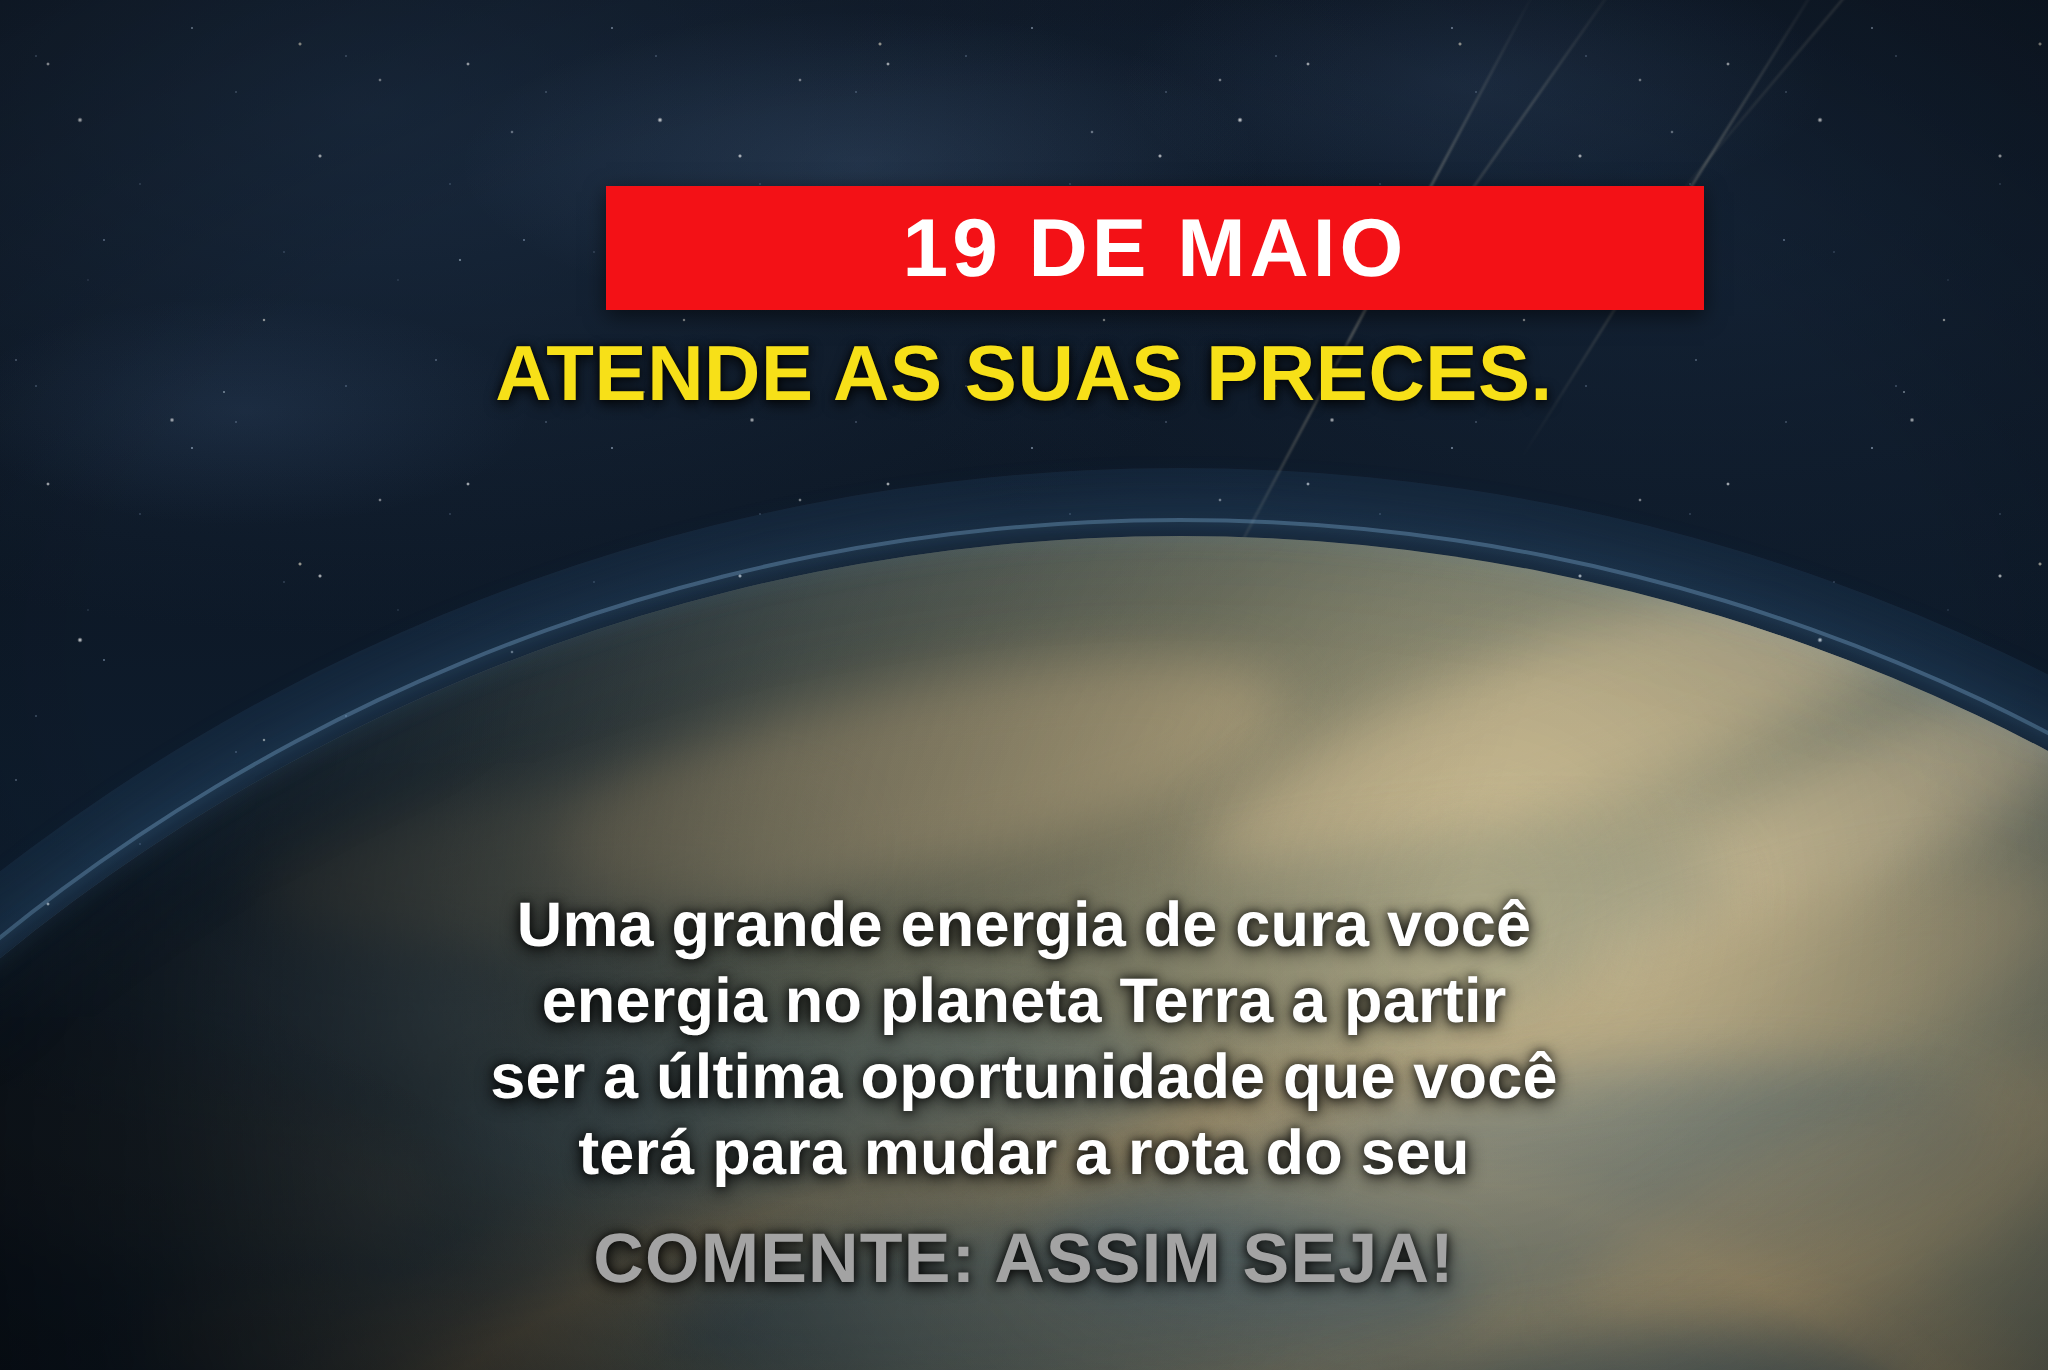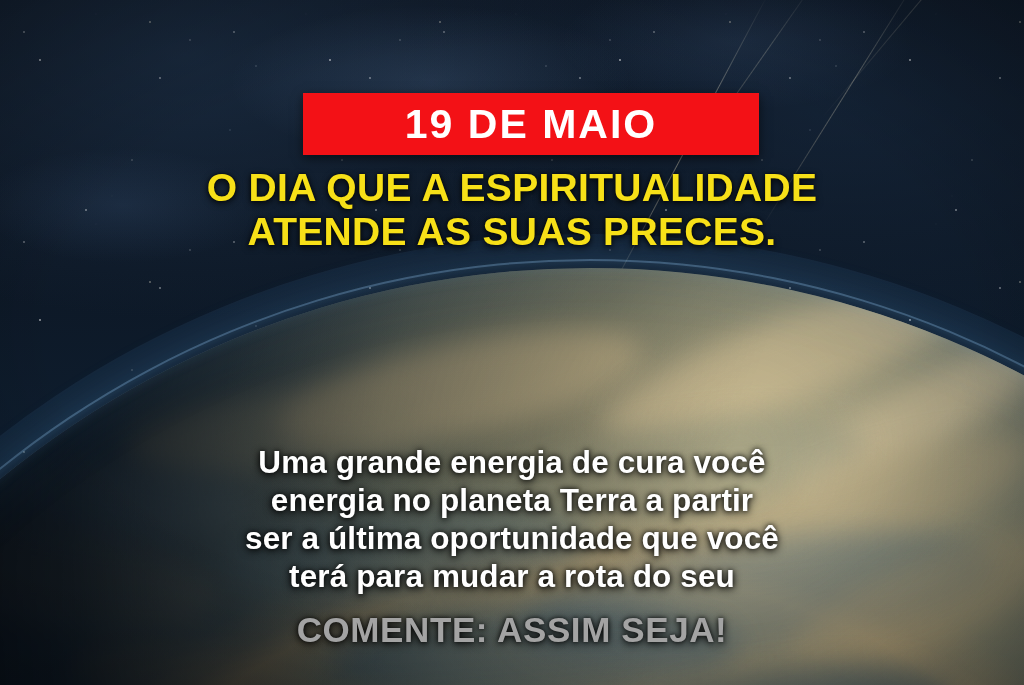--- a/index.html
+++ b/index.html
@@ -172,21 +172,21 @@
   .content {
     position: absolute;
     inset: 0;
     text-align: center;
   }
 
   .date-banner {
     position: absolute;
     left: 303px;
     top: 93px;
-    width: 456px;
+    width: 549px;
     height: 62px;
     background: #F31116;
     display: flex;
     align-items: center;
     justify-content: center;
     box-shadow: 0 3px 10px rgba(0,0,0,.55);
   }
   .date-banner .txt {
     color: #ffffff;
     font-size: 41px;
@@ -287,21 +287,20 @@
 
   <div class="vignette"></div>
 
   <div class="content">
 
     <div class="date-banner">
       <span class="txt">19 DE MAIO</span>
     </div>
 
     <div class="headline">
-      <div>O DIA QUE A ESPIRITUALIDADE</div>
       <div>ATENDE AS SUAS PRECES.</div>
     </div>
 
     <div class="body-copy">
       <div>Uma grande energia de cura você</div>
       <div>energia no planeta Terra a partir</div>
       <div>ser a última oportunidade que você</div>
       <div>terá para mudar a rota do seu</div>
     </div>
 

